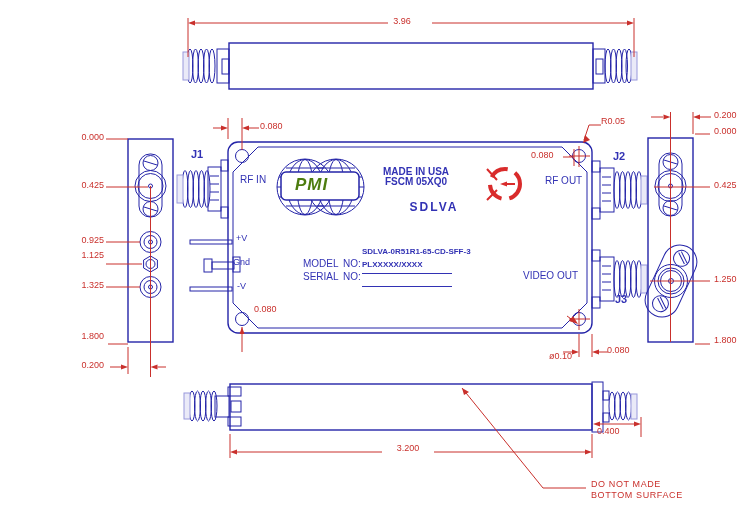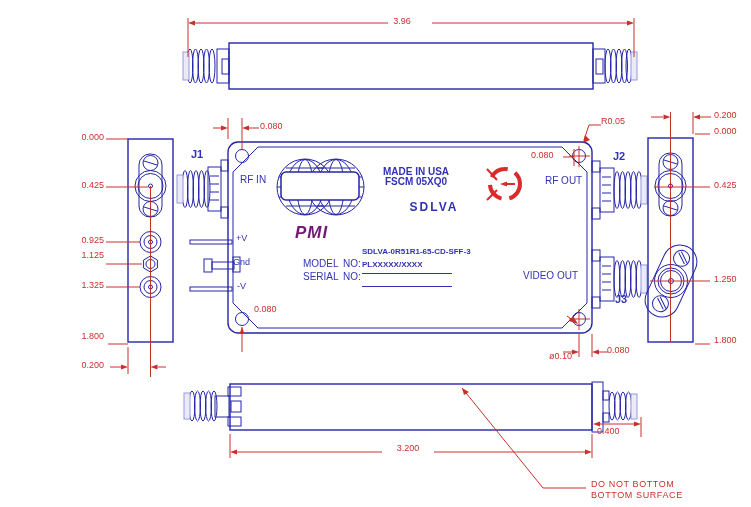--- a/index.html
+++ b/index.html
@@ -12,21 +12,21 @@
   .ctr{text-align:center;}
   .jlbl{font-size:11px;font-weight:bold;}
   .port{font-size:10px;}
   .pin{font-size:9px;}
   .small{font-size:10px;font-weight:bold;}
   .title{font-size:11px;font-weight:bold;letter-spacing:0.4px;}
   .prod{font-size:12px;font-weight:bold;letter-spacing:2px;}
   .mdl{font-size:10px;margin-top:13px;}
   .val{font-size:8px;font-weight:bold;display:inline-block;width:90px;
        border-bottom:1px solid #3232b4;padding-bottom:17px;}
-  .logo{font-size:17px;font-weight:bold;font-style:italic;color:#701a75;letter-spacing:1px;margin-top:48px;}
+  .logo{font-size:17px;font-weight:bold;font-style:italic;color:#4d7c0f;letter-spacing:1px;}
   .note{letter-spacing:0.6px;}
 </style>
 </head>
 <body>
 
 <div class="wrap">
 
 <svg width="751" height="507" viewBox="0 0 751 507">
 
   <g stroke="#2424a8" fill="none" stroke-width="1.4">
@@ -281,16 +281,16 @@
 <span class="t r" style="left:607px;top:346px;">0.080</span>
 
 <span class="t r" style="left:714px;top:111px;">0.200</span>
 <span class="t r" style="left:714px;top:127px;">0.000</span>
 <span class="t r" style="left:714px;top:181px;">0.425</span>
 <span class="t r" style="left:714px;top:275px;">1.250</span>
 <span class="t r" style="left:714px;top:336px;">1.800</span>
 
 <span class="t r ctr" style="left:384px;top:444px;width:48px;">3.200</span>
 <span class="t r" style="left:597px;top:427px;">0.400</span>
-<span class="t r note" style="left:591px;top:480px;">DO NOT BOTTOM</span>
+<span class="t r note" style="left:591px;top:480px;">DO NOT MADE</span>
 <span class="t r note" style="left:591px;top:491px;">BOTTOM SURFACE</span>
 
 </div>
 
 </body></html>

